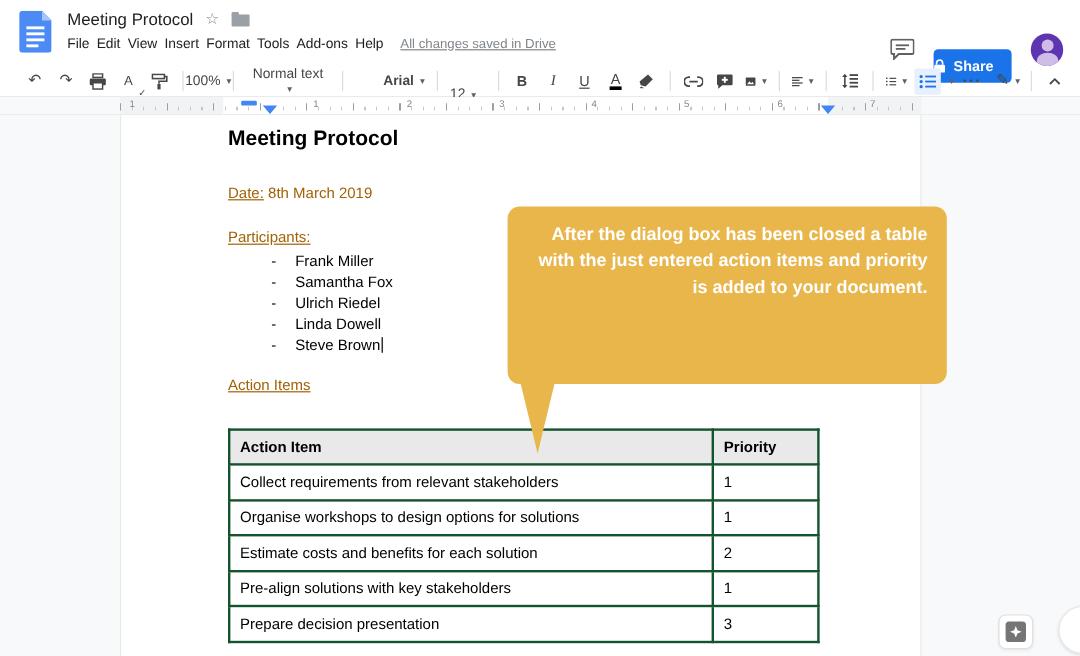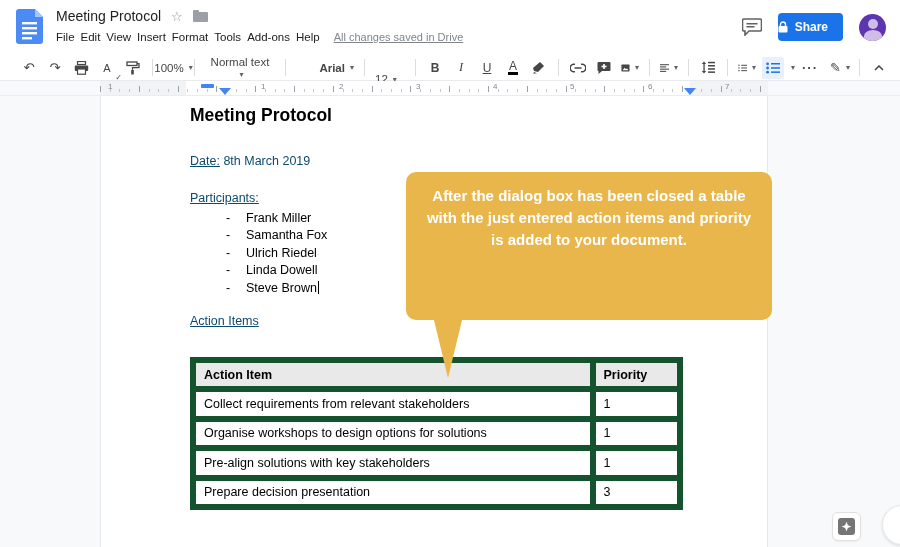--- a/index.html
+++ b/index.html
@@ -15,21 +15,21 @@
   .doc-title { font-size:14px; color:#202124; }
   .star-ic { color:#8a8f94; font-size:13px; cursor:pointer; }
   .folder-ic { width:15px; height:12px; position:relative; }
   .folder-ic:before { content:""; position:absolute; left:0; top:0; width:6px; height:3px; background:#9aa0a6; border-radius:1px 1px 0 0; }
   .folder-ic:after { content:""; position:absolute; left:0; top:2px; width:15px; height:10px; background:#9aa0a6; border-radius:1px; }
   .menus { display:flex; align-items:center; gap:6px; margin-top:7px; }
   .menu-item { font-size:11.5px; color:#202124; cursor:pointer; }
   .save-status { font-size:11px; color:#80868b; text-decoration:underline; margin-left:8px; cursor:pointer; }
   .header-right { display:flex; align-items:center; gap:16px; margin-top:5px; }
   .comment-ic { cursor:pointer; }
-  .share-btn { display:flex; align-items:center; gap:7px; background:var(--share,#1a73e8); color:#fff; border:none; border-radius:4px; padding:7px 15px 7px 0; font-size:12px; font-weight:bold; cursor:pointer; font-family:inherit; }
+  .share-btn { display:flex; align-items:center; gap:7px; background:var(--share,#1a73e8); color:#fff; border:none; border-radius:4px; padding:7px 15px 7px 0; font-size:12px; font-weight:bold; cursor:pointer; font-family:inherit;margin-top:28px; }
   .avatar { width:27px; height:27px; border-radius:50%; background:#5e35b1; position:relative; overflow:hidden; cursor:pointer; }
   .avatar:before { content:""; position:absolute; left:8.5px; top:5px; width:10px; height:10px; border-radius:50%; background:#cfbde8; }
   .avatar:after { content:""; position:absolute; left:4.5px; top:16px; width:18px; height:12px; border-radius:50% 50% 0 0; background:#cfbde8; }
 
   
   .toolbar { display:flex; align-items:center; height:26px; padding:0 10px 0 18px; background:#fff; border-bottom:1px solid #e8eaed; gap:4px; }
   .tbtn { display:flex; align-items:center; justify-content:center; min-width:22px; height:22px; border-radius:2px; color:#444746; cursor:pointer; font-size:13px; gap:2px; padding:0 2px; }
   .tbtn.active { background:#e8f0fe; color:#1a73e8; }
   .tsep { width:1px; height:17px; background:#dadce0; margin:0 4px; flex:0 0 auto; }
   .tlabel { font-size:11.5px; color:#444746; }
@@ -52,38 +52,38 @@
   .ruler .ticks-half { position:absolute; left:100px; width:668px; bottom:3px; height:6px;
       background:repeating-linear-gradient(to right, #9aa0a6 0 1px, transparent 1px 38.8px); }
   .ruler .rnum { position:absolute; top:1px; font-size:8px; color:#80868b; }
   .ind-rect { position:absolute; left:201px; top:3px; width:13px; height:4px; background:#4285f4; border-radius:1px; cursor:pointer; }
   .ind-tri { position:absolute; width:0; height:0; border-left:6px solid transparent; border-right:6px solid transparent; border-top:7px solid #4285f4; top:7px; cursor:pointer; }
 
   
   .canvas { position:relative; height:451px; background:#f8f9fa; overflow:hidden; }
   .page { position:absolute; left:100px; top:0; width:668px; height:100%; background:#fff; border-left:1px solid #e7e8e9; border-right:1px solid #e7e8e9; }
   .doc-h1 { position:absolute; left:89px; top:9px; font-size:17.5px; font-weight:bold; color:#000; }
-  .doc-line { position:absolute; left:89px; font-size:12.5px; color:#0c4a6e; }
+  .doc-line { position:absolute; left:89px; font-size:12.5px; color:#a16207; }
   .ul { text-decoration:underline; }
   .plist { position:absolute; left:89px; top:113px; font-size:12.5px; color:#000; }
   .plist .li { display:flex; height:17.5px; align-items:center; }
   .plist .dash { width:20px; text-align:left; padding-left:36px; box-sizing:content-box; }
   .caret-cursor { display:inline-block; width:1px; height:13px; background:#000; margin-left:1px; vertical-align:middle; }
 
   
   .doc-table { position:absolute; left:89px; top:261px; width:493px; border-collapse:collapse; font-size:12.5px; color:#000; }
-  .doc-table th, .doc-table td { border:6px solid #14532d; text-align:left; font-weight:normal; padding:0 0 0 8px; }
+  .doc-table th, .doc-table td { border:2px solid #14532d; text-align:left; font-weight:normal; padding:0 0 0 8px; }
   .doc-table th { font-weight:bold; background:#e9e9e9; height:29px; }
   .doc-table td { height:29.5px; }
   .col-action { width:405px; }
   .col-priority { width:88px; }
 
   
-  .callout { position:absolute; left:305px; top:76px; width:366px; height:148px; background:var(--callout,#e8b64b);
-      border-radius:10px; color:#fff; font-size:15px; font-weight:bold; text-align:center; padding:13px 16px; line-height:22px; z-index:5; }
+  .callout { position:absolute; left:322px; top:76px; width:366px; height:148px; background:var(--callout,#e8b64b);
+      border-radius:10px; color:#fff; font-size:15px; font-weight:bold; text-align:right; padding:13px 16px; line-height:22px; z-index:5; }
   .callout-tail { position:absolute; left:332px; top:220px; width:0; height:0; border-left:15px solid transparent;
       border-right:15px solid transparent; border-top:62px solid var(--callout,#e8b64b); z-index:4; }
 
   
   .explore-btn { position:absolute; right:39px; bottom:6px; width:29px; height:29px; background:#fff; border:1px solid #e0e0e0;
       border-radius:6px; display:flex; align-items:center; justify-content:center; cursor:pointer; box-shadow:0 1px 2px rgba(0,0,0,0.05); }
   .explore-glyph { width:17px; height:17px; background:#757575; border-radius:3px; display:flex; align-items:center; justify-content:center; }
   .fab-stub { position:absolute; right:-22px; bottom:2px; width:40px; height:40px; border-radius:50%; background:#fff; border:1px solid #e8e8e8; box-shadow:0 1px 3px rgba(0,0,0,0.12); }
 
   svg { display:block; }
@@ -338,20 +338,24 @@
         </tr>
         <tr>
           <td>Collect requirements from relevant stakeholders</td>
           <td>1</td>
         </tr>
         <tr>
           <td>Organise workshops to design options for solutions</td>
           <td>1</td>
         </tr>
         <tr>
+          <td>Estimate costs and benefits for each solution</td>
+          <td>2</td>
+        </tr>
+        <tr>
           <td>Pre-align solutions with key stakeholders</td>
           <td>1</td>
         </tr>
         <tr>
           <td>Prepare decision presentation</td>
           <td>3</td>
         </tr>
       </tbody>
         </table>
 

